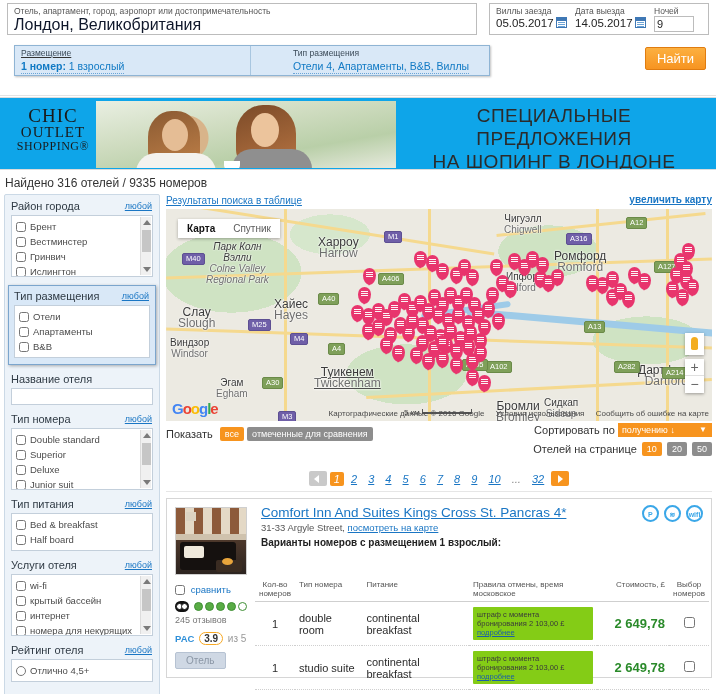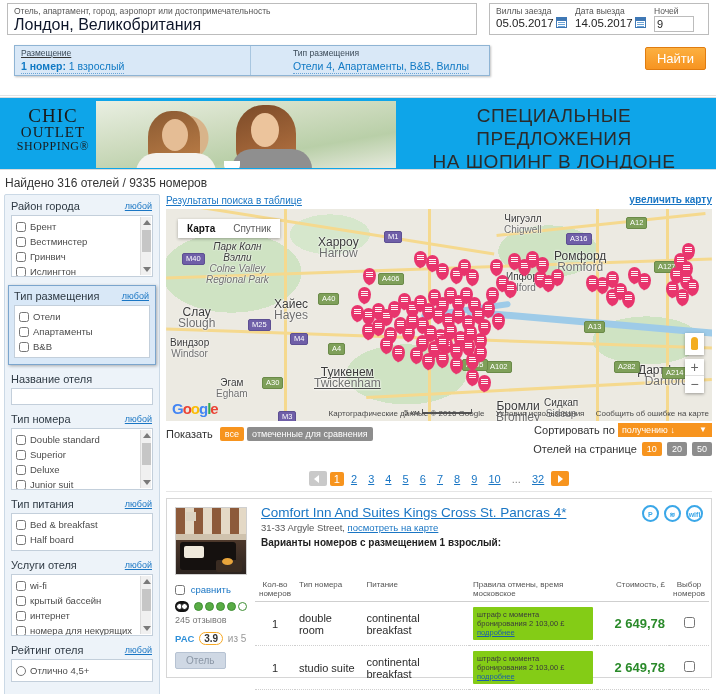--- a/index.html
+++ b/index.html
@@ -290,21 +290,21 @@
     padding:2px 4px; width:94px; text-align:left; position:relative; cursor:pointer;
     border-radius:0; vertical-align:1px;
   }
   .sort-select .cv{ position:absolute; right:5px; top:2px; font-size:8px;}
   .pp{ display:inline-block; width:20px; text-align:center; font-size:9px; color:#fff;
     background:#8d8d8d; border-radius:2px; padding:2px 0; margin-left:2px; cursor:pointer; vertical-align:1px;}
   .pp.on{ background:#f7941e; }
 
   
   .pager{
-    text-align:center; padding:4px 0 5px 0; border-bottom:1px solid #e6e6e6;
+    text-align:center; padding:4px 0 5px 0; border-bottom:1px solid #e6e6e6;font-style:italic;
   }
   .pager .pg{
     display:inline-block; font-size:11px; color:#1a76c4; text-decoration:underline;
     padding:1px 4px; cursor:pointer;
   }
   .pager .pg.cur{ background:#f7941e; color:#fff; text-decoration:none; border-radius:2px;}
   .pager .dots{ color:#888; text-decoration:none; }
   .pager .nav{
     display:inline-block; width:18px; height:15px; border-radius:2px; vertical-align:-3px;
     position:relative; cursor:pointer;

